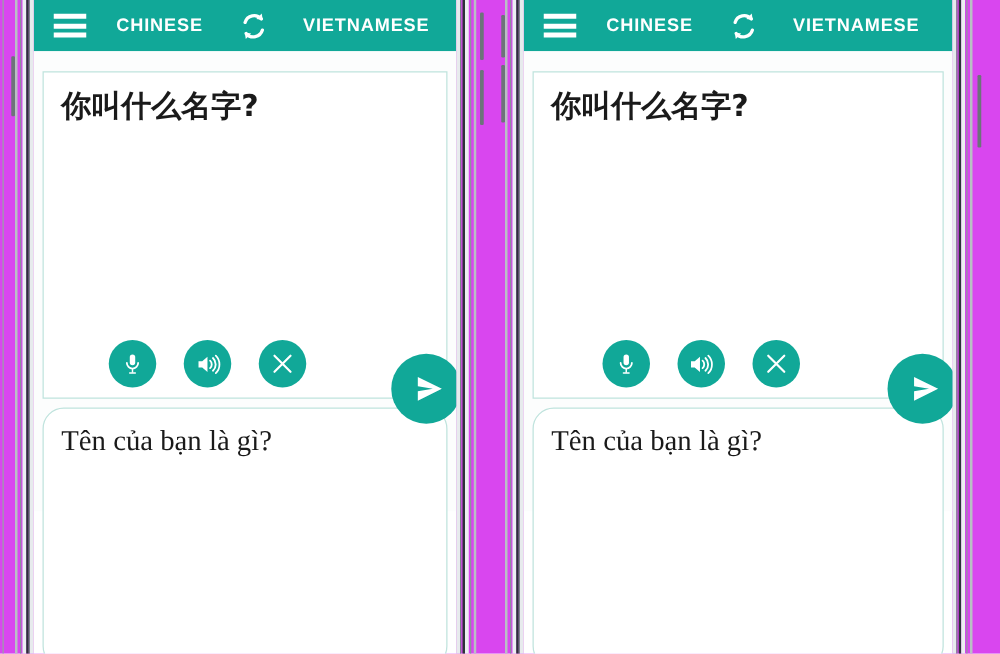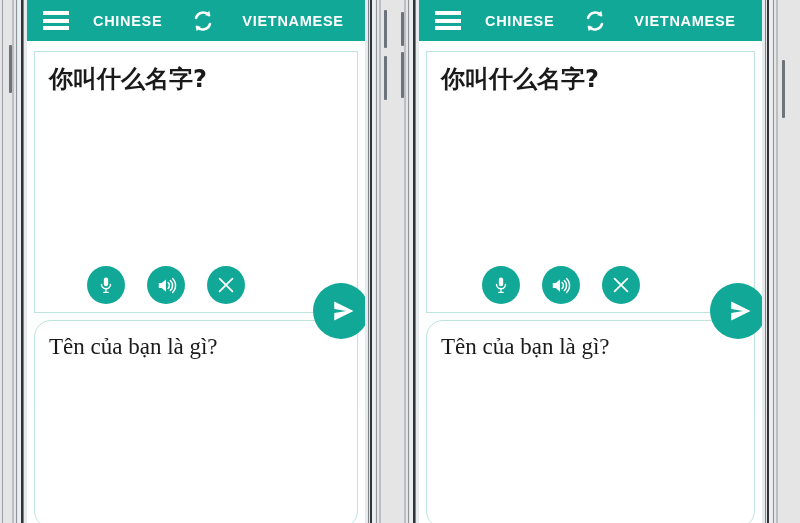--- a/index.html
+++ b/index.html
@@ -9,21 +9,21 @@
     height: 523px;
     overflow: hidden;
     background: #ffffff;
     font-family: "Liberation Sans", sans-serif;
   }
 
   .canvas {
     position: relative;
     width: 800px;
     height: 523px;
-    background: #e5e5e5;
+    background: #d946ef;
   }
 
   
   .device {
     position: absolute;
     top: 0;
     height: 523px;
   }
   .device.left  { left: 0px;   width: 392px; }
   .device.right { left: 400px; width: 400px; }
@@ -101,21 +101,21 @@
     cursor: pointer;
   }
   .swap svg { display: block; }
 
   
   .body-area {
     position: relative;
     width: 100%;
     height: 368px;
     background: #fcfdfd;
-    padding: 10px 7px 0 7px;
+    padding: 16px 7px 0 7px;
   }
 
   .panel {
     position: relative;
     background: #ffffff;
     border: 1.5px solid #bfe3dd;
     width: 100%;
   }
   .panel.source { height: 262px; }
   .panel.target { height: 208px; margin-top: 7px; border-radius: 17px; }

